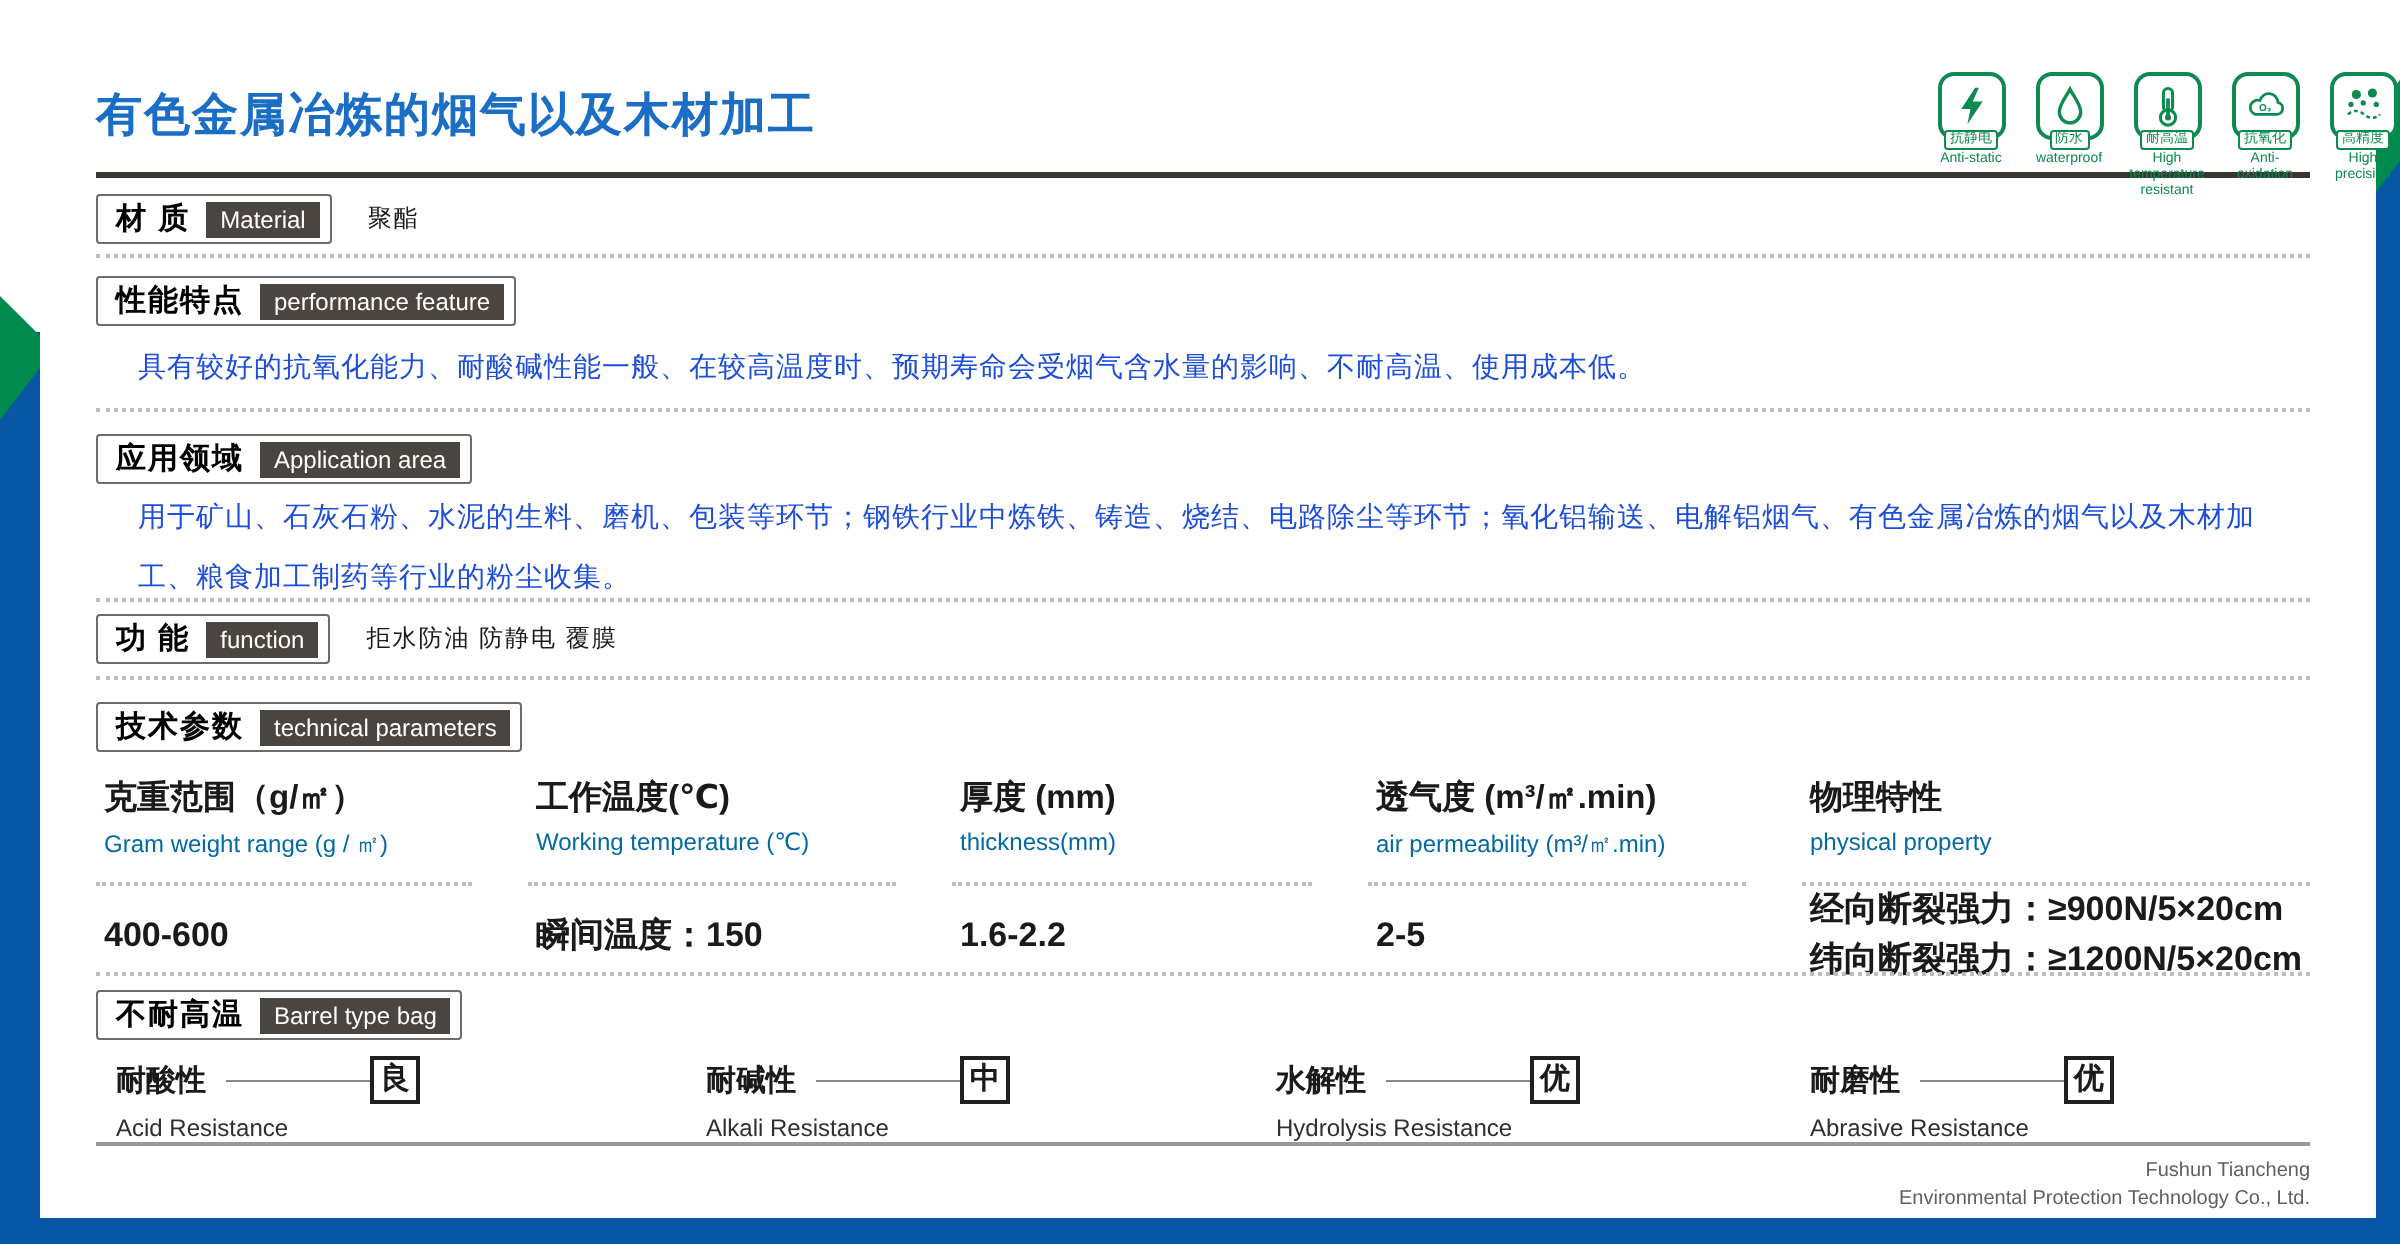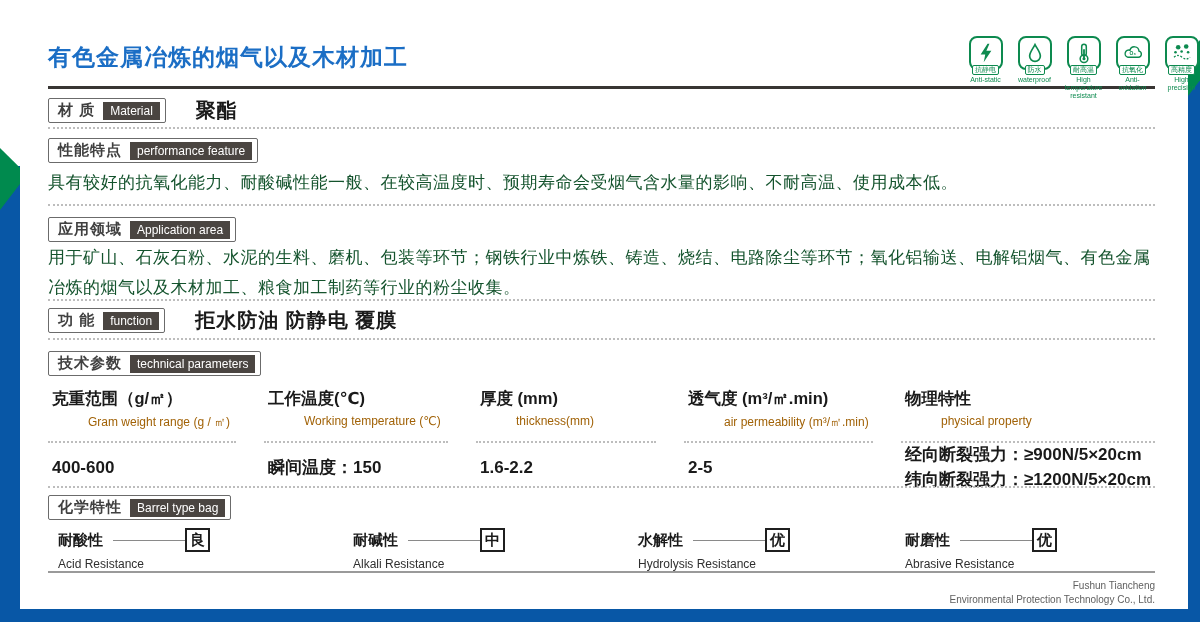--- a/index.html
+++ b/index.html
@@ -30,35 +30,35 @@
             display:flex; align-items:center; justify-content:center; background:#fff; }
   .fi-zh { font-size:7px; line-height:1.1; background:#fff; border:1px solid #0d8a4f; border-radius:2px;
            padding:0 2px; margin-top:-5px; z-index:1; white-space:nowrap; }
   .fi-en { font-size:7px; line-height:1.15; text-align:center; margin-top:1px; }
 
   .title-rule { top:86px; height:3px; background:#383533; }
 
   
   .seclabel { display:inline-flex; align-items:center; gap:8px; border:1px solid #6b6b6b;
               border-radius:2px; padding:2px 5px 2px 9px; background:#fff; }
-  .seclabel .zh { font-weight:bold; font-size:15px; color:#404040; letter-spacing:1px; white-space:nowrap; }
+  .seclabel .zh { font-weight:bold; font-size:15px; color:#000000; letter-spacing:1px; white-space:nowrap; }
   .seclabel .en { background:#4a4541; color:#fff; font-size:12px; padding:2px 7px; white-space:nowrap; }
 
   .inline-row { display:flex; align-items:center; gap:18px; }
-  .bold-val { font-weight:bold; font-size:20px; letter-spacing:1px;margin-left:12px; }
+  .bold-val { font-weight:normal; font-size:12px; letter-spacing:1px; }
 
   .dotted { border-top:2px dotted #bdbdbd; height:0; }
-  .body-text { font-size:17px; letter-spacing:0.5px; line-height:30px; color:#14532d; }
+  .body-text { font-size:14px; letter-spacing:0.5px; line-height:30px; color:#1d4ed8;margin-left:21px; }
 
   
   .tech-grid { display:grid; grid-template-columns:216px 212px 208px 217px 1fr; }
   .th { margin-right:28px; border-bottom:2px dotted #bdbdbd; padding:0 0 10px 4px; }
   .th:last-child { margin-right:0; }
   .th .zh { font-weight:bold; font-size:16.5px; white-space:nowrap; }
-  .th .en { font-size:12px; color:#a16207; margin-top:4px; white-space:nowrap;margin-left:36px; }
+  .th .en { font-size:12px; color:#0369a1; margin-top:4px; white-space:nowrap; }
   .tv { padding:10px 0 0 4px; font-weight:bold; font-size:17px; line-height:25px;
         display:flex; flex-direction:column; justify-content:center; min-height:56px; white-space:nowrap; }
   .tech-bottom-dot { top:486px; }
 
   
   .chem-grid { display:grid; grid-template-columns:295px 285px 267px 1fr; padding-left:10px; }
   .ci-row { display:flex; align-items:center; }
   .ci-zh { font-weight:bold; font-size:15px; white-space:nowrap; }
   .ci-line { width:72px; border-top:1px solid #8a8a8a; margin-left:10px; }
   .ci-box { border:2px solid #1f1f1f; font-weight:bold; font-size:15px; line-height:1.2;
@@ -222,21 +222,21 @@
     </div>
     <div class="tv">
       <div>经向断裂强力：≥900N/5×20cm</div>
       <div>纬向断裂强力：≥1200N/5×20cm</div>
     </div>
   </div>
   <div class="abs dotted tech-bottom-dot"></div>
 
   <div class="abs" style="top:495px">
     <span class="seclabel">
-      <span class="zh">化学特性</span>
+      <span class="zh">不耐高温</span>
       <span class="en">Barrel type bag</span>
     </span>
   </div>
 
   <div class="abs chem-grid" style="top:528px">
     <div>
       <div class="ci-row">
         <span class="ci-zh">耐酸性</span>
         <span class="ci-line"></span>
         <span class="ci-box">良</span>

